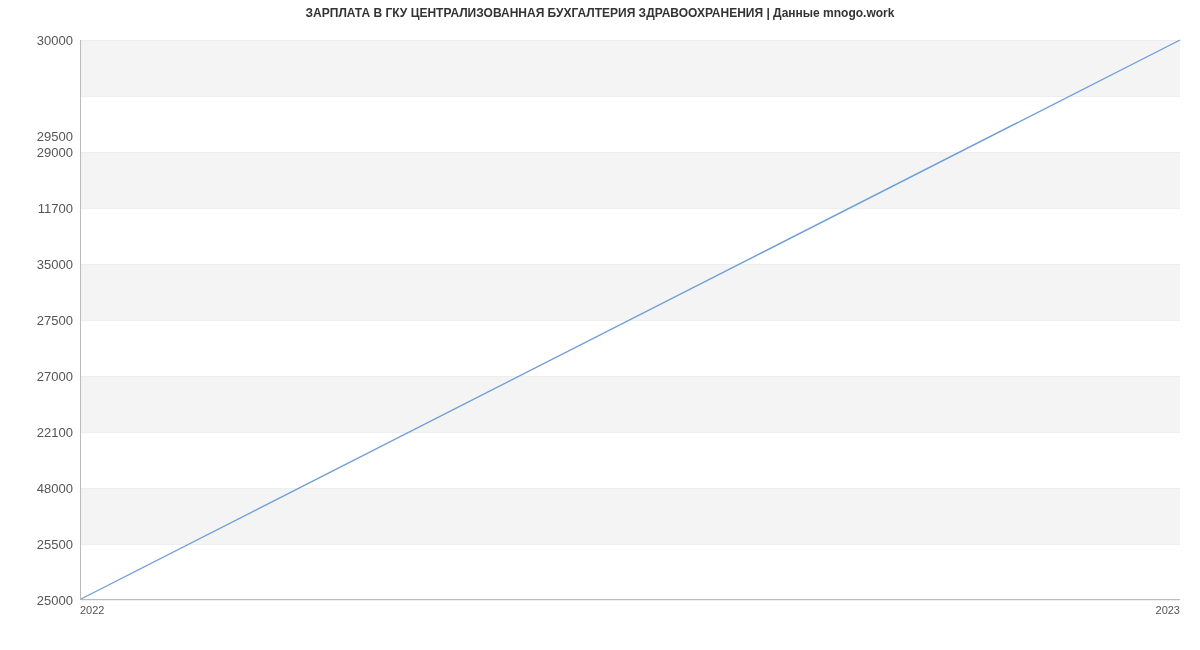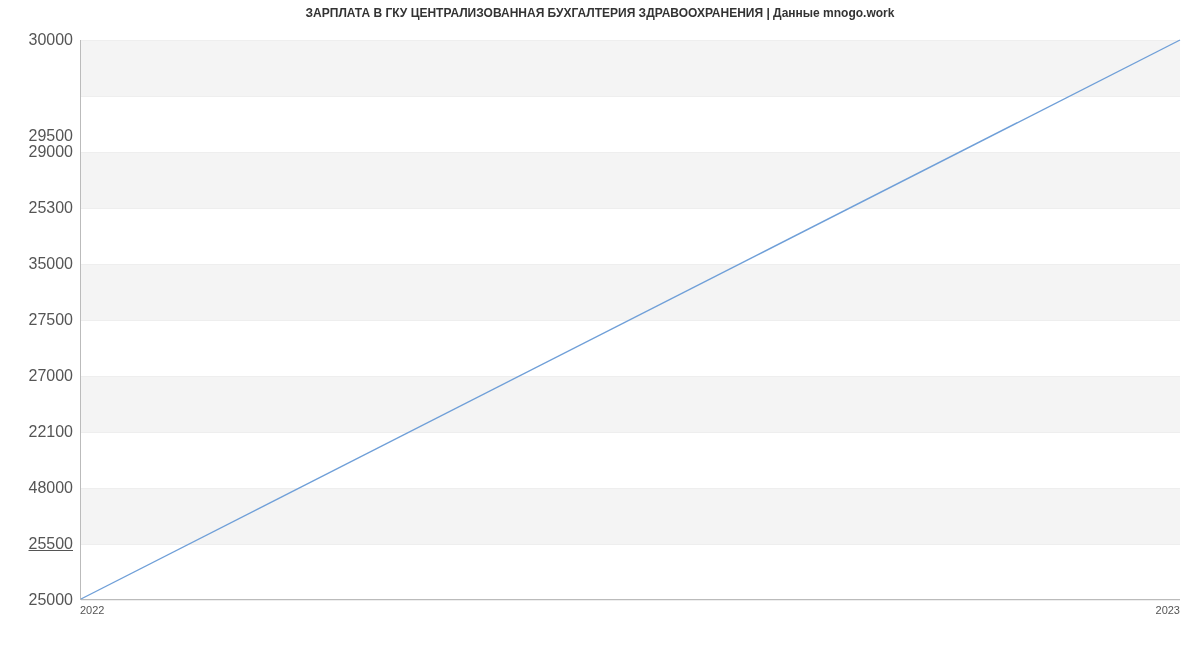--- a/index.html
+++ b/index.html
@@ -48,21 +48,21 @@
     left: 0;
     width: 100%;
     height: 0;
     border-top: 1px solid #eee;
   }
   .y-label {
     position: absolute;
     right: 100%;
     margin-right: 8px;
     transform: translateY(-50%);
-    font-size: 16px;
+    font-size: 13px;
     color: #555;
     white-space: nowrap;
   }
   .x-labels {
     position: absolute;
     left: 80px;
     width: 1100px;
     top: 604px;
     font-size: 11px;
     color: #555;
@@ -104,27 +104,27 @@
       <div class="gridline" style="top: 280px;"></div>
       <div class="gridline" style="top: 224px;"></div>
       <div class="gridline" style="top: 168px;"></div>
       <div class="gridline" style="top: 112px;"></div>
       <div class="gridline" style="top: 56px;"></div>
       <div class="gridline" style="top: 0px;"></div>
       <svg class="line-layer" id="line-layer" viewBox="0 0 1100 560" preserveAspectRatio="none">
         <line x1="0" y1="560" x2="1100" y2="0" stroke="#6f9fd8" stroke-width="1.4"></line>
       </svg>
   <div class="y-label" style="top: 560px;">25000</div>
-      <div class="y-label" style="top: 504px; text-decoration: underline;">25500</div>
+      <div class="y-label" style="top: 504px;">25500</div>
       <div class="y-label" style="top: 448px;">48000</div>
       <div class="y-label" style="top: 392px;">22100</div>
       <div class="y-label" style="top: 336px;">27000</div>
       <div class="y-label" style="top: 280px;">27500</div>
       <div class="y-label" style="top: 224px;">35000</div>
-      <div class="y-label" style="top: 168px;">25300</div>
+      <div class="y-label" style="top: 168px;">11700</div>
       <div class="y-label" style="top: 112px; text-align: center;">29000</div>
       <div class="y-label" style="top: 56px; margin-top: 40px;">29500</div>
       <div class="y-label" style="top: 0px;">30000</div>
     </div>
 
   <div class="x-labels">
     <span class="x-label-left">2022</span>
     <span class="x-label-right">2023</span>
   </div>
 </div>

